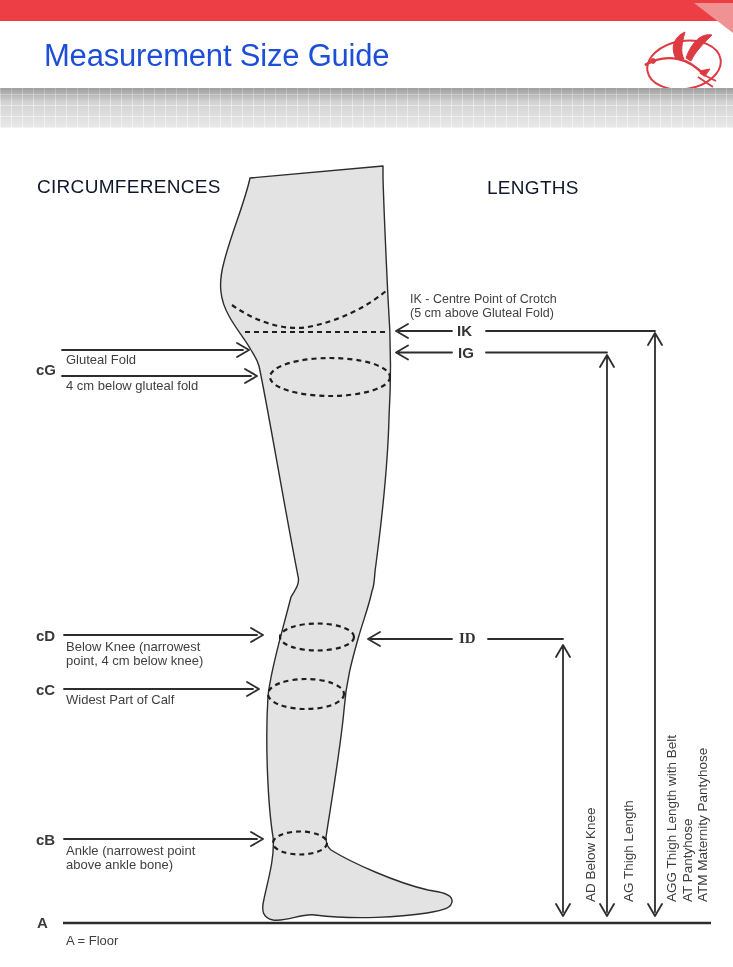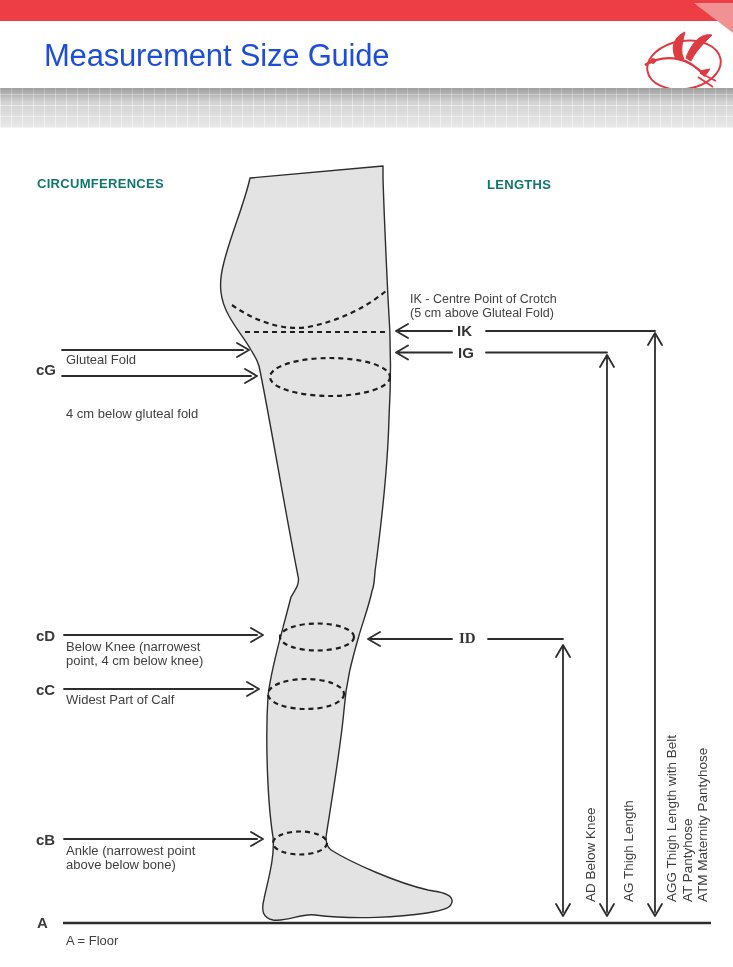--- a/index.html
+++ b/index.html
@@ -12,21 +12,21 @@
         clip-path:polygon(0 0,100% 0,100% 100%);}
   .page-title{left:44px;top:38px;font-size:31px;font-weight:400;color:#1d4ed8;
               letter-spacing:-0.2px;white-space:nowrap;}
   .tex-band{left:0;top:88px;width:733px;height:40px;
     background:
       linear-gradient(180deg,rgba(0,0,0,0.20),rgba(0,0,0,0) 35%),
       repeating-linear-gradient(90deg,rgba(255,255,255,0.45) 0 1px,rgba(0,0,0,0) 1px 11px),
       repeating-linear-gradient(0deg,rgba(255,255,255,0.45) 0 1px,rgba(0,0,0,0) 1px 11px),
       linear-gradient(180deg,#c6c6c6,#e9e9e9);}
   
-  .h-col{font-size:13px;font-weight:700;letter-spacing:.3px;color:#0f766e;white-space:nowrap;}
+  .h-col{font-size:19px;font-weight:400;letter-spacing:.3px;color:#0f172a;white-space:nowrap;}
   .code{font-size:15px;font-weight:700;color:#3a3a3a;}
   .lbl{font-size:13px;line-height:14px;color:#3f3f3f;white-space:nowrap;}
   .note{font-size:12.5px;line-height:14px;color:#424242;white-space:nowrap;}
   .len-code{font-size:15px;font-weight:700;color:#333;}
   .rot{transform:rotate(-90deg);transform-origin:0 0;white-space:nowrap;
        font-size:13.5px;line-height:15.5px;color:#3d3d3d;}
   svg{display:block;}
 </style>
 </head>
 <body>
@@ -113,35 +113,35 @@
 
   <path d="M63 923 H711" stroke="#2d2d2d" stroke-width="2.6" fill="none"></path>
 </svg>
 </div>
 
 <div class="abs h-col" style="left:37px;top:176px;">CIRCUMFERENCES</div>
 <div class="abs h-col" style="left:487px;top:177px;">LENGTHS</div>
 
 <div class="abs code" style="left:36px;top:361px;">cG</div>
 <div class="abs lbl" style="left:66px;top:353px;">Gluteal Fold</div>
-<div class="abs lbl" style="left:66px;top:379px;margin-top:28px;">4 cm below gluteal fold</div>
+<div class="abs lbl" style="left:66px;top:379px;">4 cm below gluteal fold</div>
 
 <div class="abs code" style="left:36px;top:627px;">cD</div>
 <div class="abs lbl" style="left:66px;top:640px;">
   <div>Below Knee (narrowest</div>
   <div>point, 4 cm below knee)</div>
 </div>
 
 <div class="abs code" style="left:36px;top:681px;">cC</div>
 <div class="abs lbl" style="left:66px;top:693px;">Widest Part of Calf</div>
 
 <div class="abs code" style="left:36px;top:831px;">cB</div>
 <div class="abs lbl" style="left:66px;top:844px;">
   <div>Ankle (narrowest point</div>
-  <div>above below bone)</div>
+  <div>above ankle bone)</div>
 </div>
 
 <div class="abs code" style="left:37px;top:914px;">A</div>
 <div class="abs lbl" style="left:66px;top:934px;">A = Floor</div>
 
 <div class="abs note" style="left:410px;top:292px;">
   <div>IK - Centre Point of Crotch</div>
   <div>(5 cm above Gluteal Fold)</div>
 </div>
 

